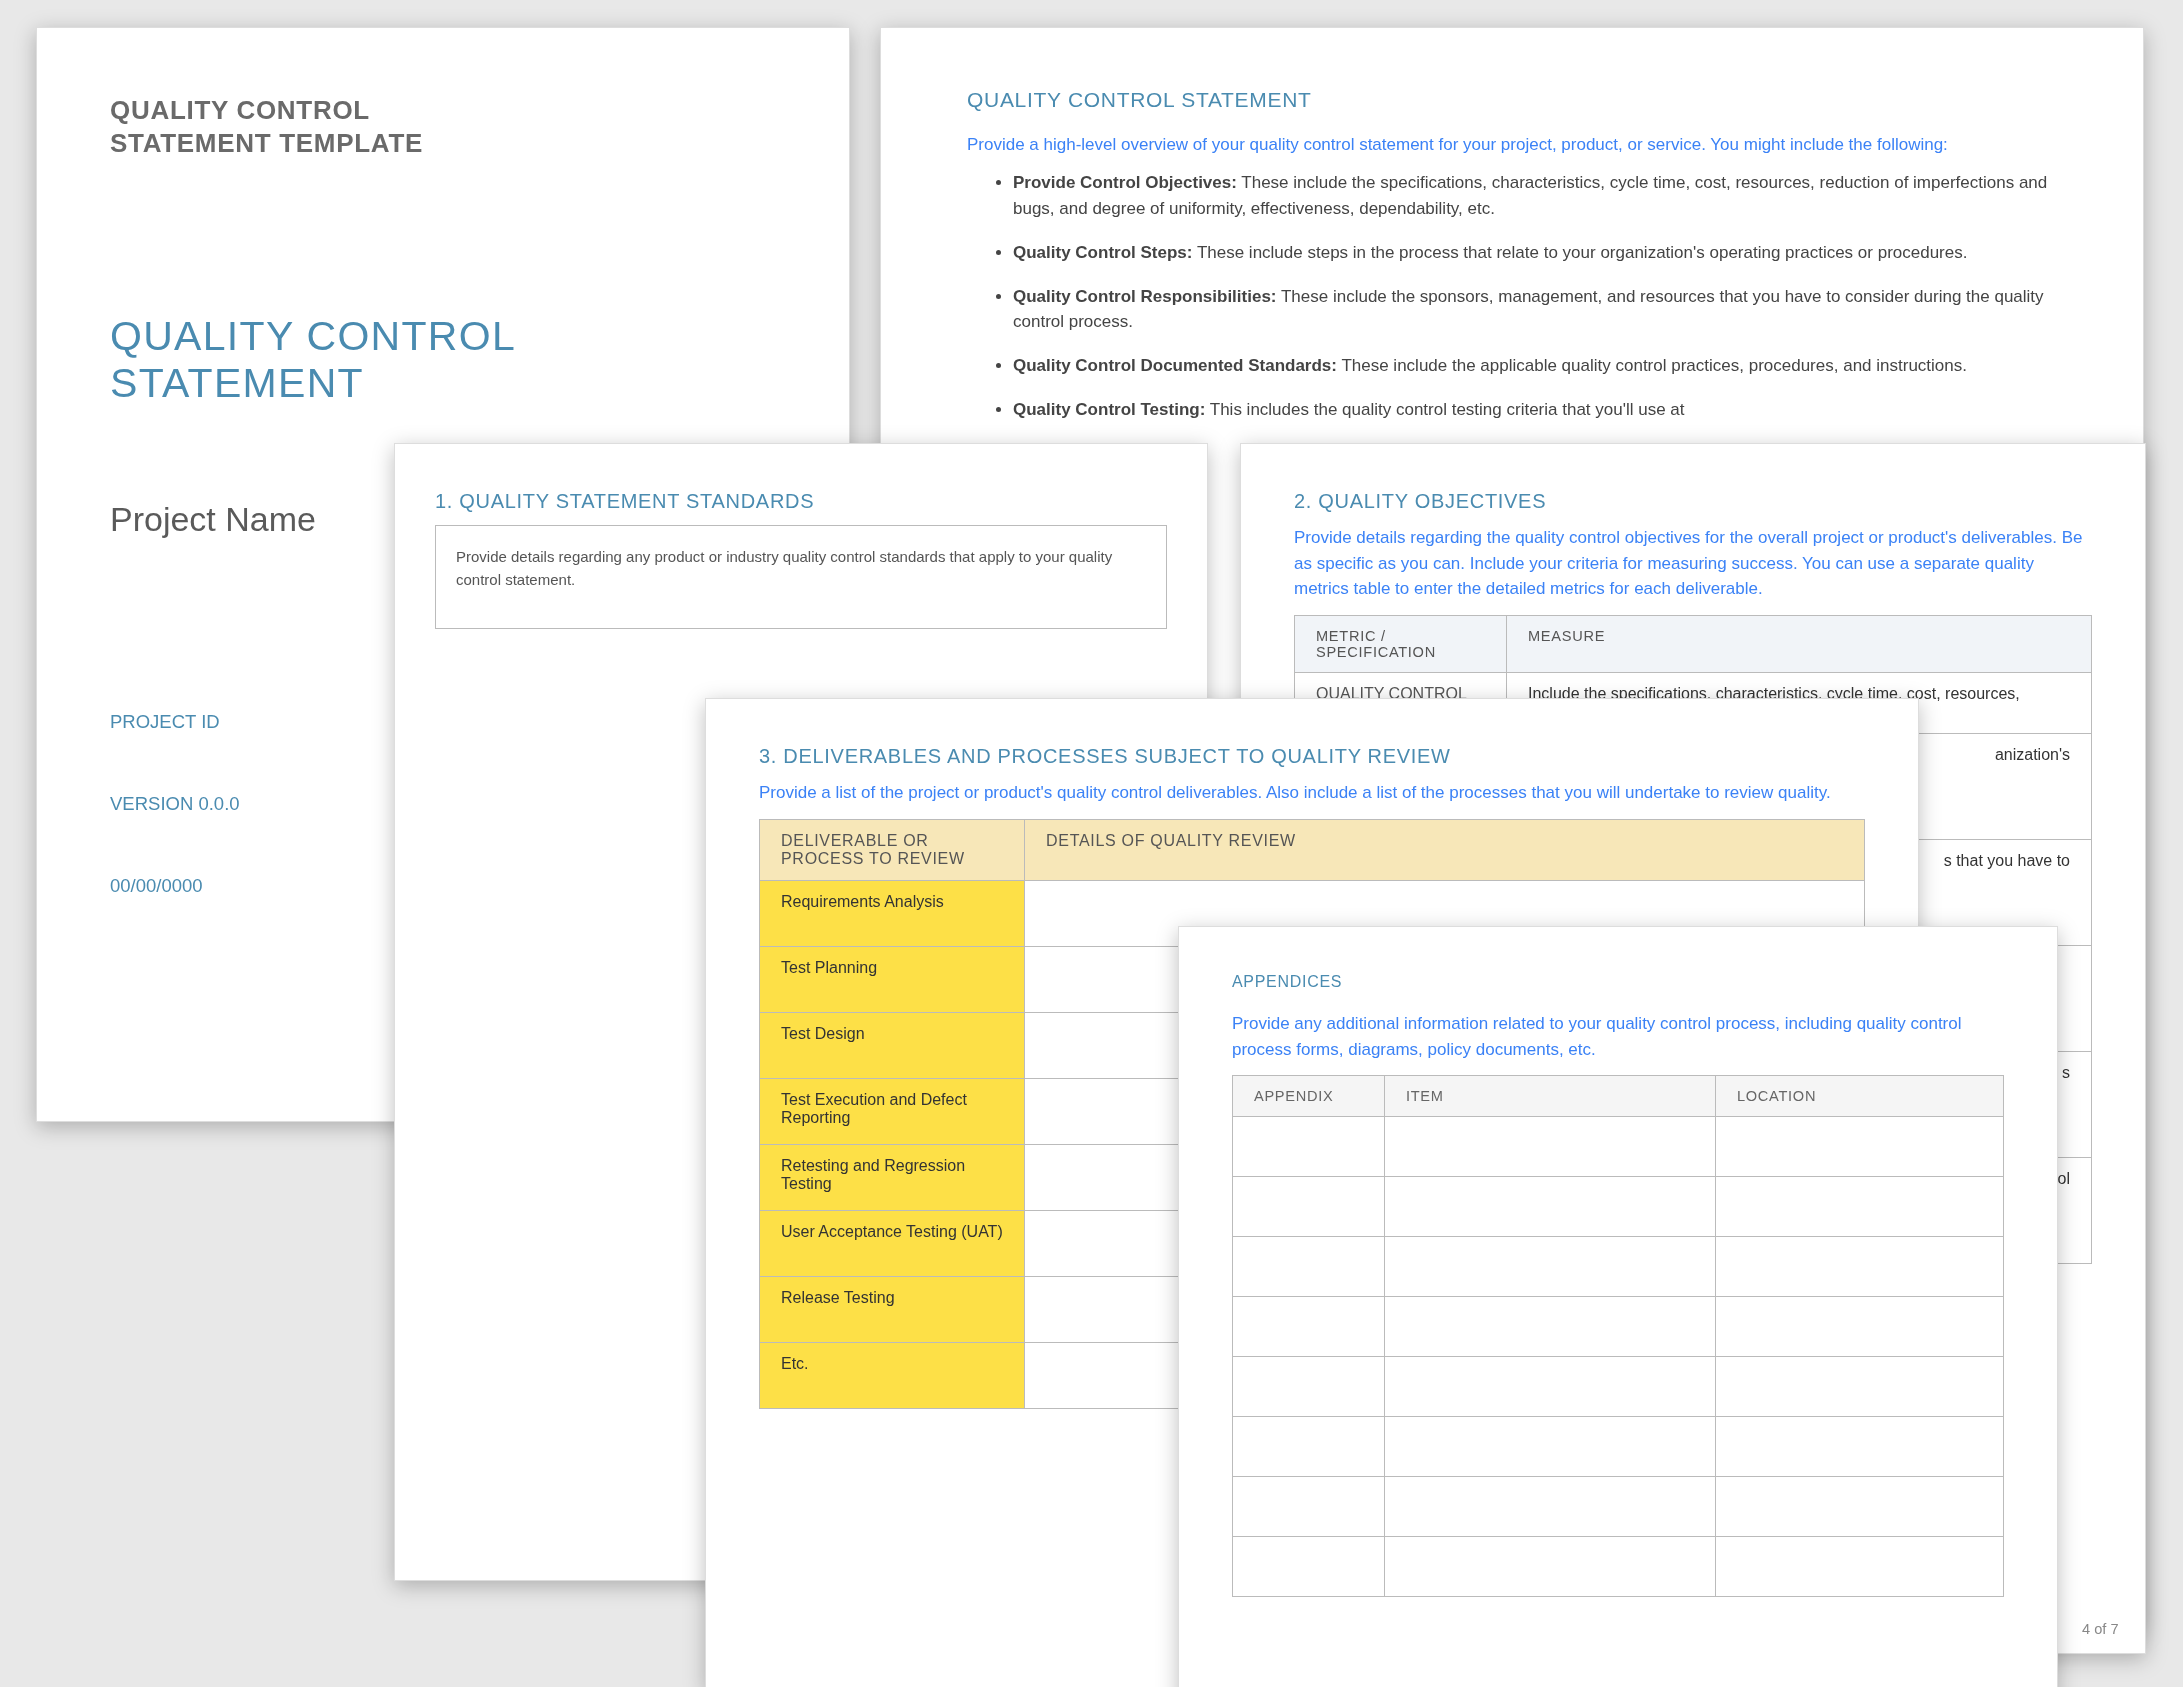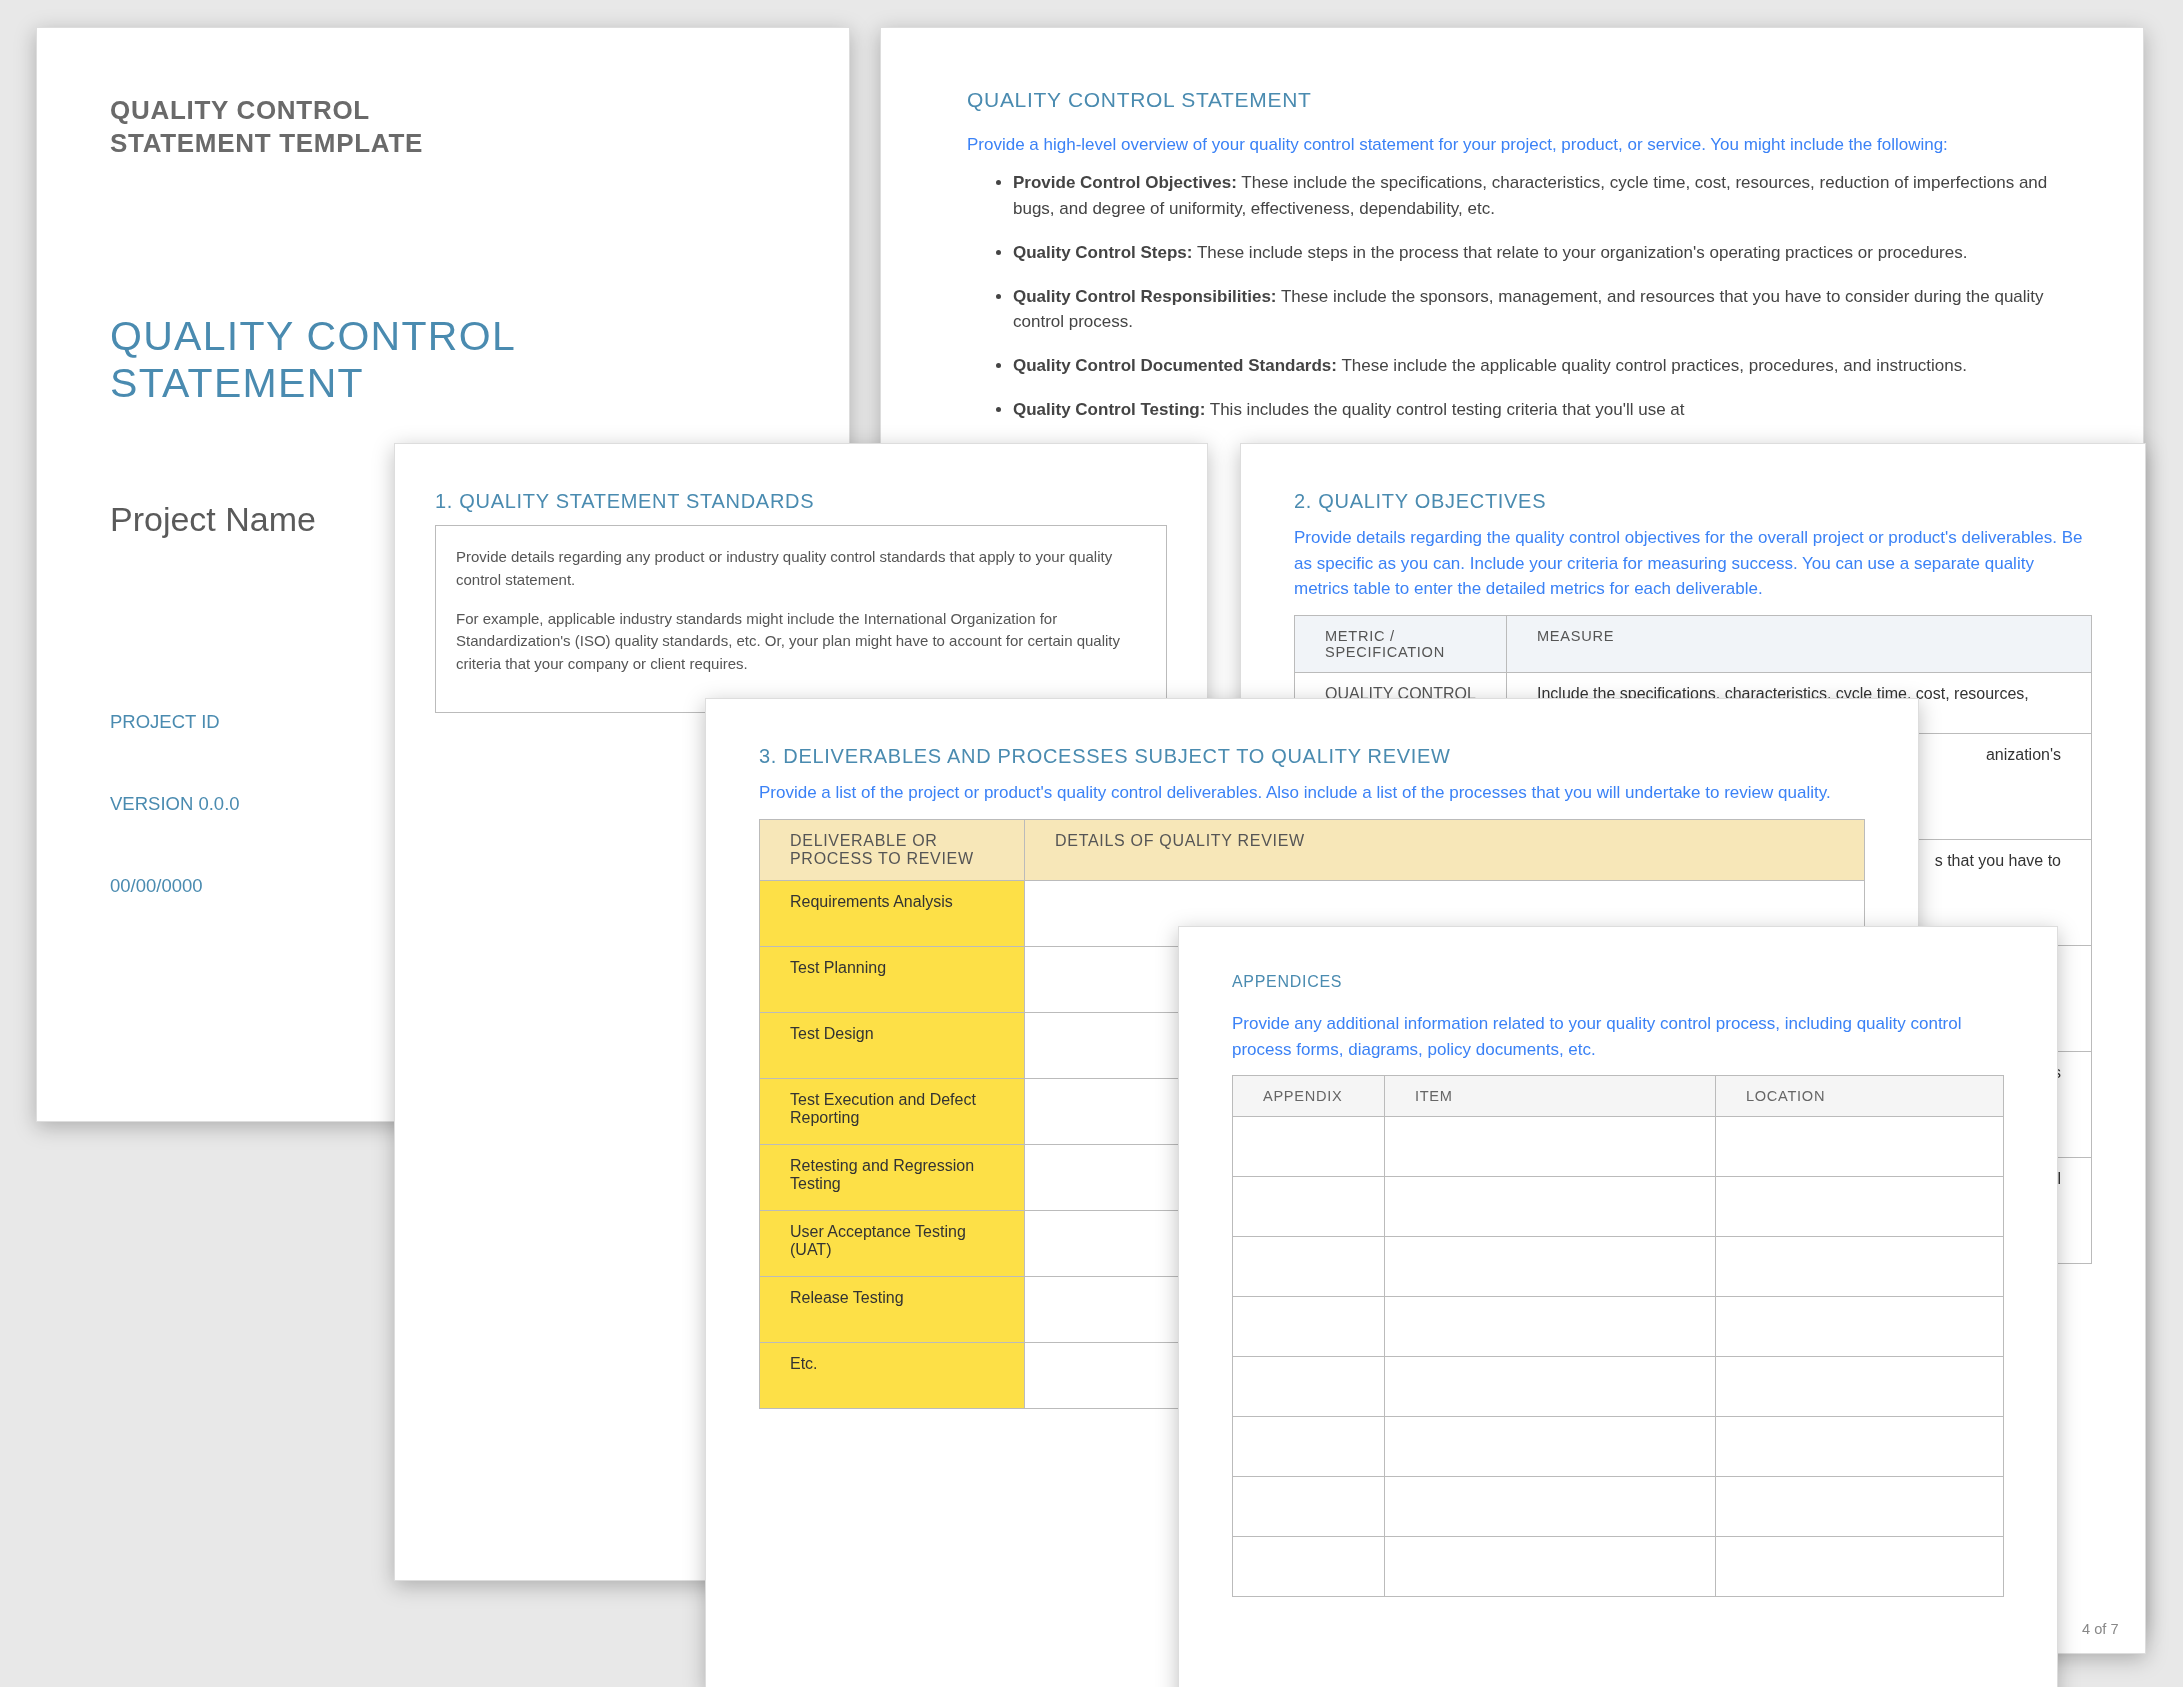--- a/index.html
+++ b/index.html
@@ -33,21 +33,21 @@
   .p2 li { font-size: 17px; color: #444; line-height: 1.5; margin-bottom: 18.5px; list-style: disc; }
   .p2 li b { font-weight: bold; }
   
   .p3 { left: 394px; top: 443px; width: 814px; height: 1138px; padding: 46px 40px; }
   .box { border: 0.7px solid #bbb; padding: 20px; margin-top: 5px; }
   .box p { font-size: 15px; color: #555; line-height: 1.5; margin-bottom: 16.5px; }
   .sec-num { font-size: 20px; color: #4a8bb0; letter-spacing: 0.7px; font-weight: 400; margin-bottom: 12px; }
   
   .p4 { left: 1240px; top: 443px; width: 906px; height: 1211px; padding: 46px 53px; }
   .tbl { width: 100%; border-collapse: collapse; margin-top: 13.2px; }
-  .tbl th, .tbl td { border: 0.7px solid #bbb; padding: 12px 30px; text-align: left; vertical-align: top; font-size: 16px; }
+  .tbl th, .tbl td { border: 0.7px solid #bbb; padding: 12px 21px; text-align: left; vertical-align: top; font-size: 16px; }
   .tbl th { background: #f1f4f8; color: #555; font-weight: 400; letter-spacing: 0.7px; font-size: 14.6px; }
   .tbl .rowlabel { color: #555; background:#fff; }
   
   .p5 { left: 705px; top: 698px; width: 1214px; height: 992px; padding: 46px 53px; }
   .tbl5 th { background: #f7e7b8; color: #555; font-size: 16px; letter-spacing: 0.7px; }
   .tbl5 td.col1 { background: #fde047; width: 265px; }
   .tbl5 td { height: 66px; }
   
   .p6 { left: 1178px; top: 926px; width: 880px; height: 1059px; padding: 46px 53px; }
   .tbl6 th { background: #f5f5f5; font-size: 14.6px; color:#666; }
@@ -118,21 +118,20 @@
         </tr>
   </tbody>
     </table>
   <div class="page-num">4 of 7</div>
 </div>
 
 <div class="page p3">
   <div class="sec-num">1.   QUALITY STATEMENT STANDARDS</div>
   <div class="box">
     <p>Provide details regarding any product or industry quality control standards that apply to your quality control statement.</p>
-    <p>For example, applicable industry standards might include the International Organization for Standardization's (ISO) quality standards, etc. Or, your plan might have to account for certain quality criteria that your company or client requires.</p>
   </div>
 </div>
 
 <div class="page p5">
   <div class="sec-num">3.   DELIVERABLES AND PROCESSES SUBJECT TO QUALITY REVIEW</div>
   <div class="body-text">Provide a list of the project or product's quality control deliverables. Also include a list of the processes that you will undertake to review quality.</div>
   <table class="tbl tbl5">
     <tbody>
         <tr>
       <th style="width:265px">DELIVERABLE OR PROCESS TO REVIEW</th>

